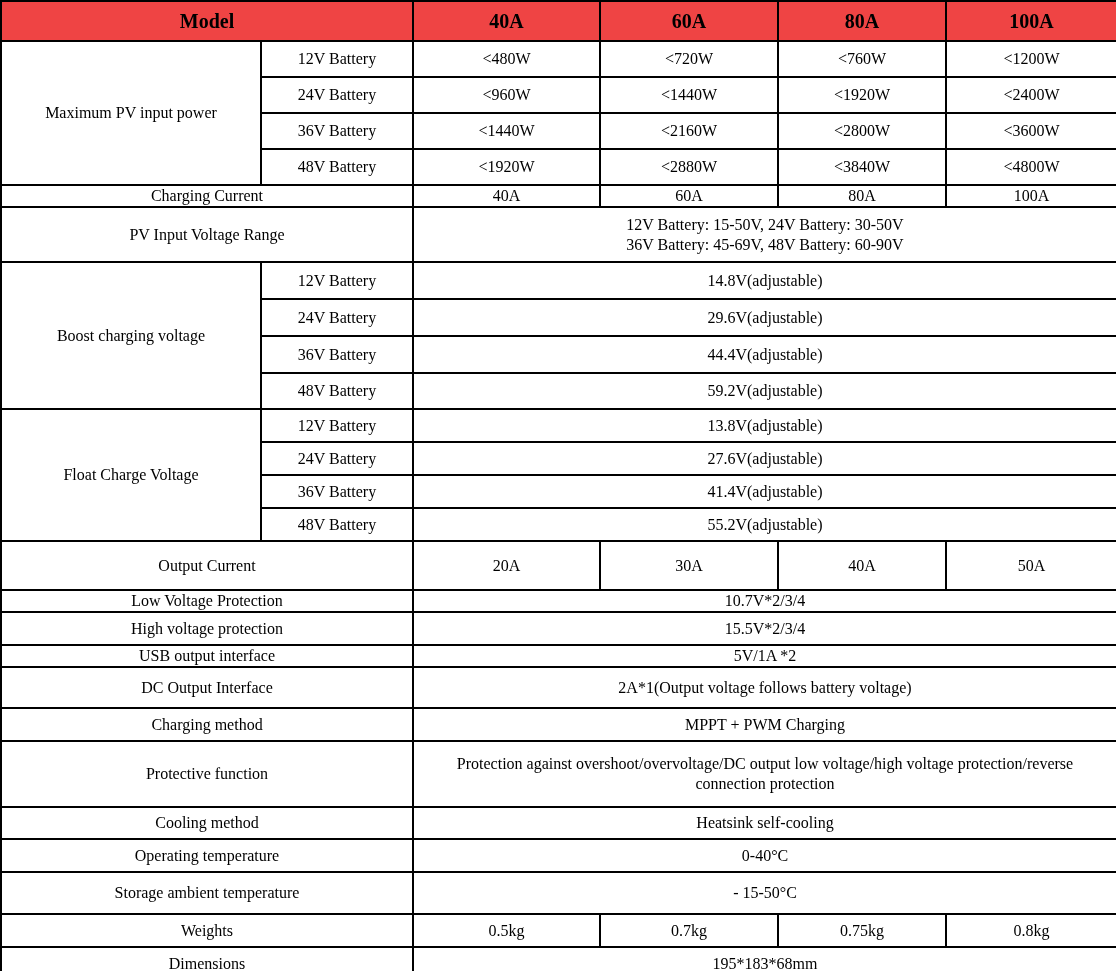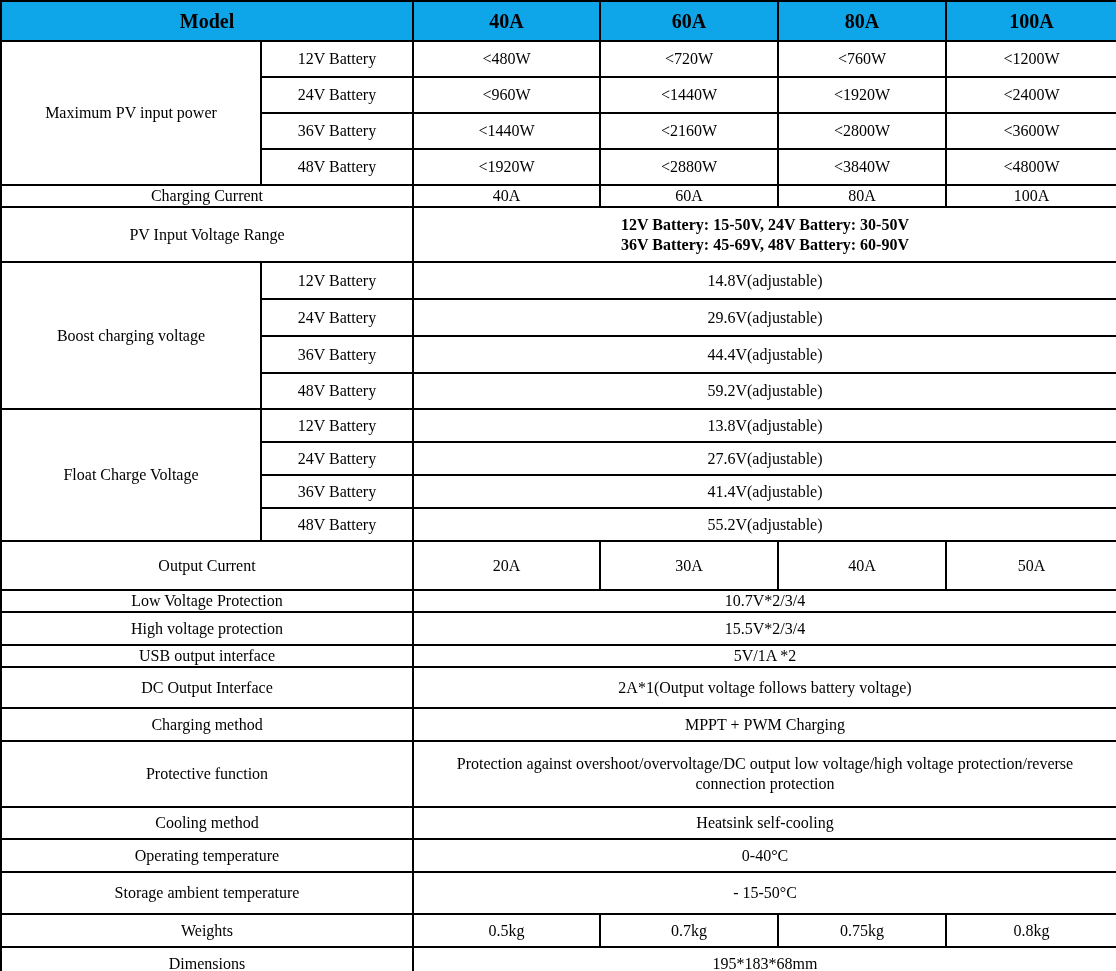--- a/index.html
+++ b/index.html
@@ -21,25 +21,25 @@
   table.spec td {
     border: 2px solid #000000;
     text-align: center;
     vertical-align: middle;
     padding: 0 4px;
     font-size: 16px;
     line-height: 1.25;
     overflow: hidden;
   }
   tr.header-row td {
-    background: #0ea5e9;
+    background: #ef4444;
     font-weight: bold;
     font-size: 20px;
   }
-  .two-line div { display: block; font-weight: bold; }
+  .two-line div { display: block; }
   .wrap-narrow { max-width: 620px; margin: 12px auto; }
 </style>
 </head>
 <body>
 
 <table class="spec">
   <colgroup>
     <col style="width:260px">
     <col style="width:152px">
     <col style="width:187px">

